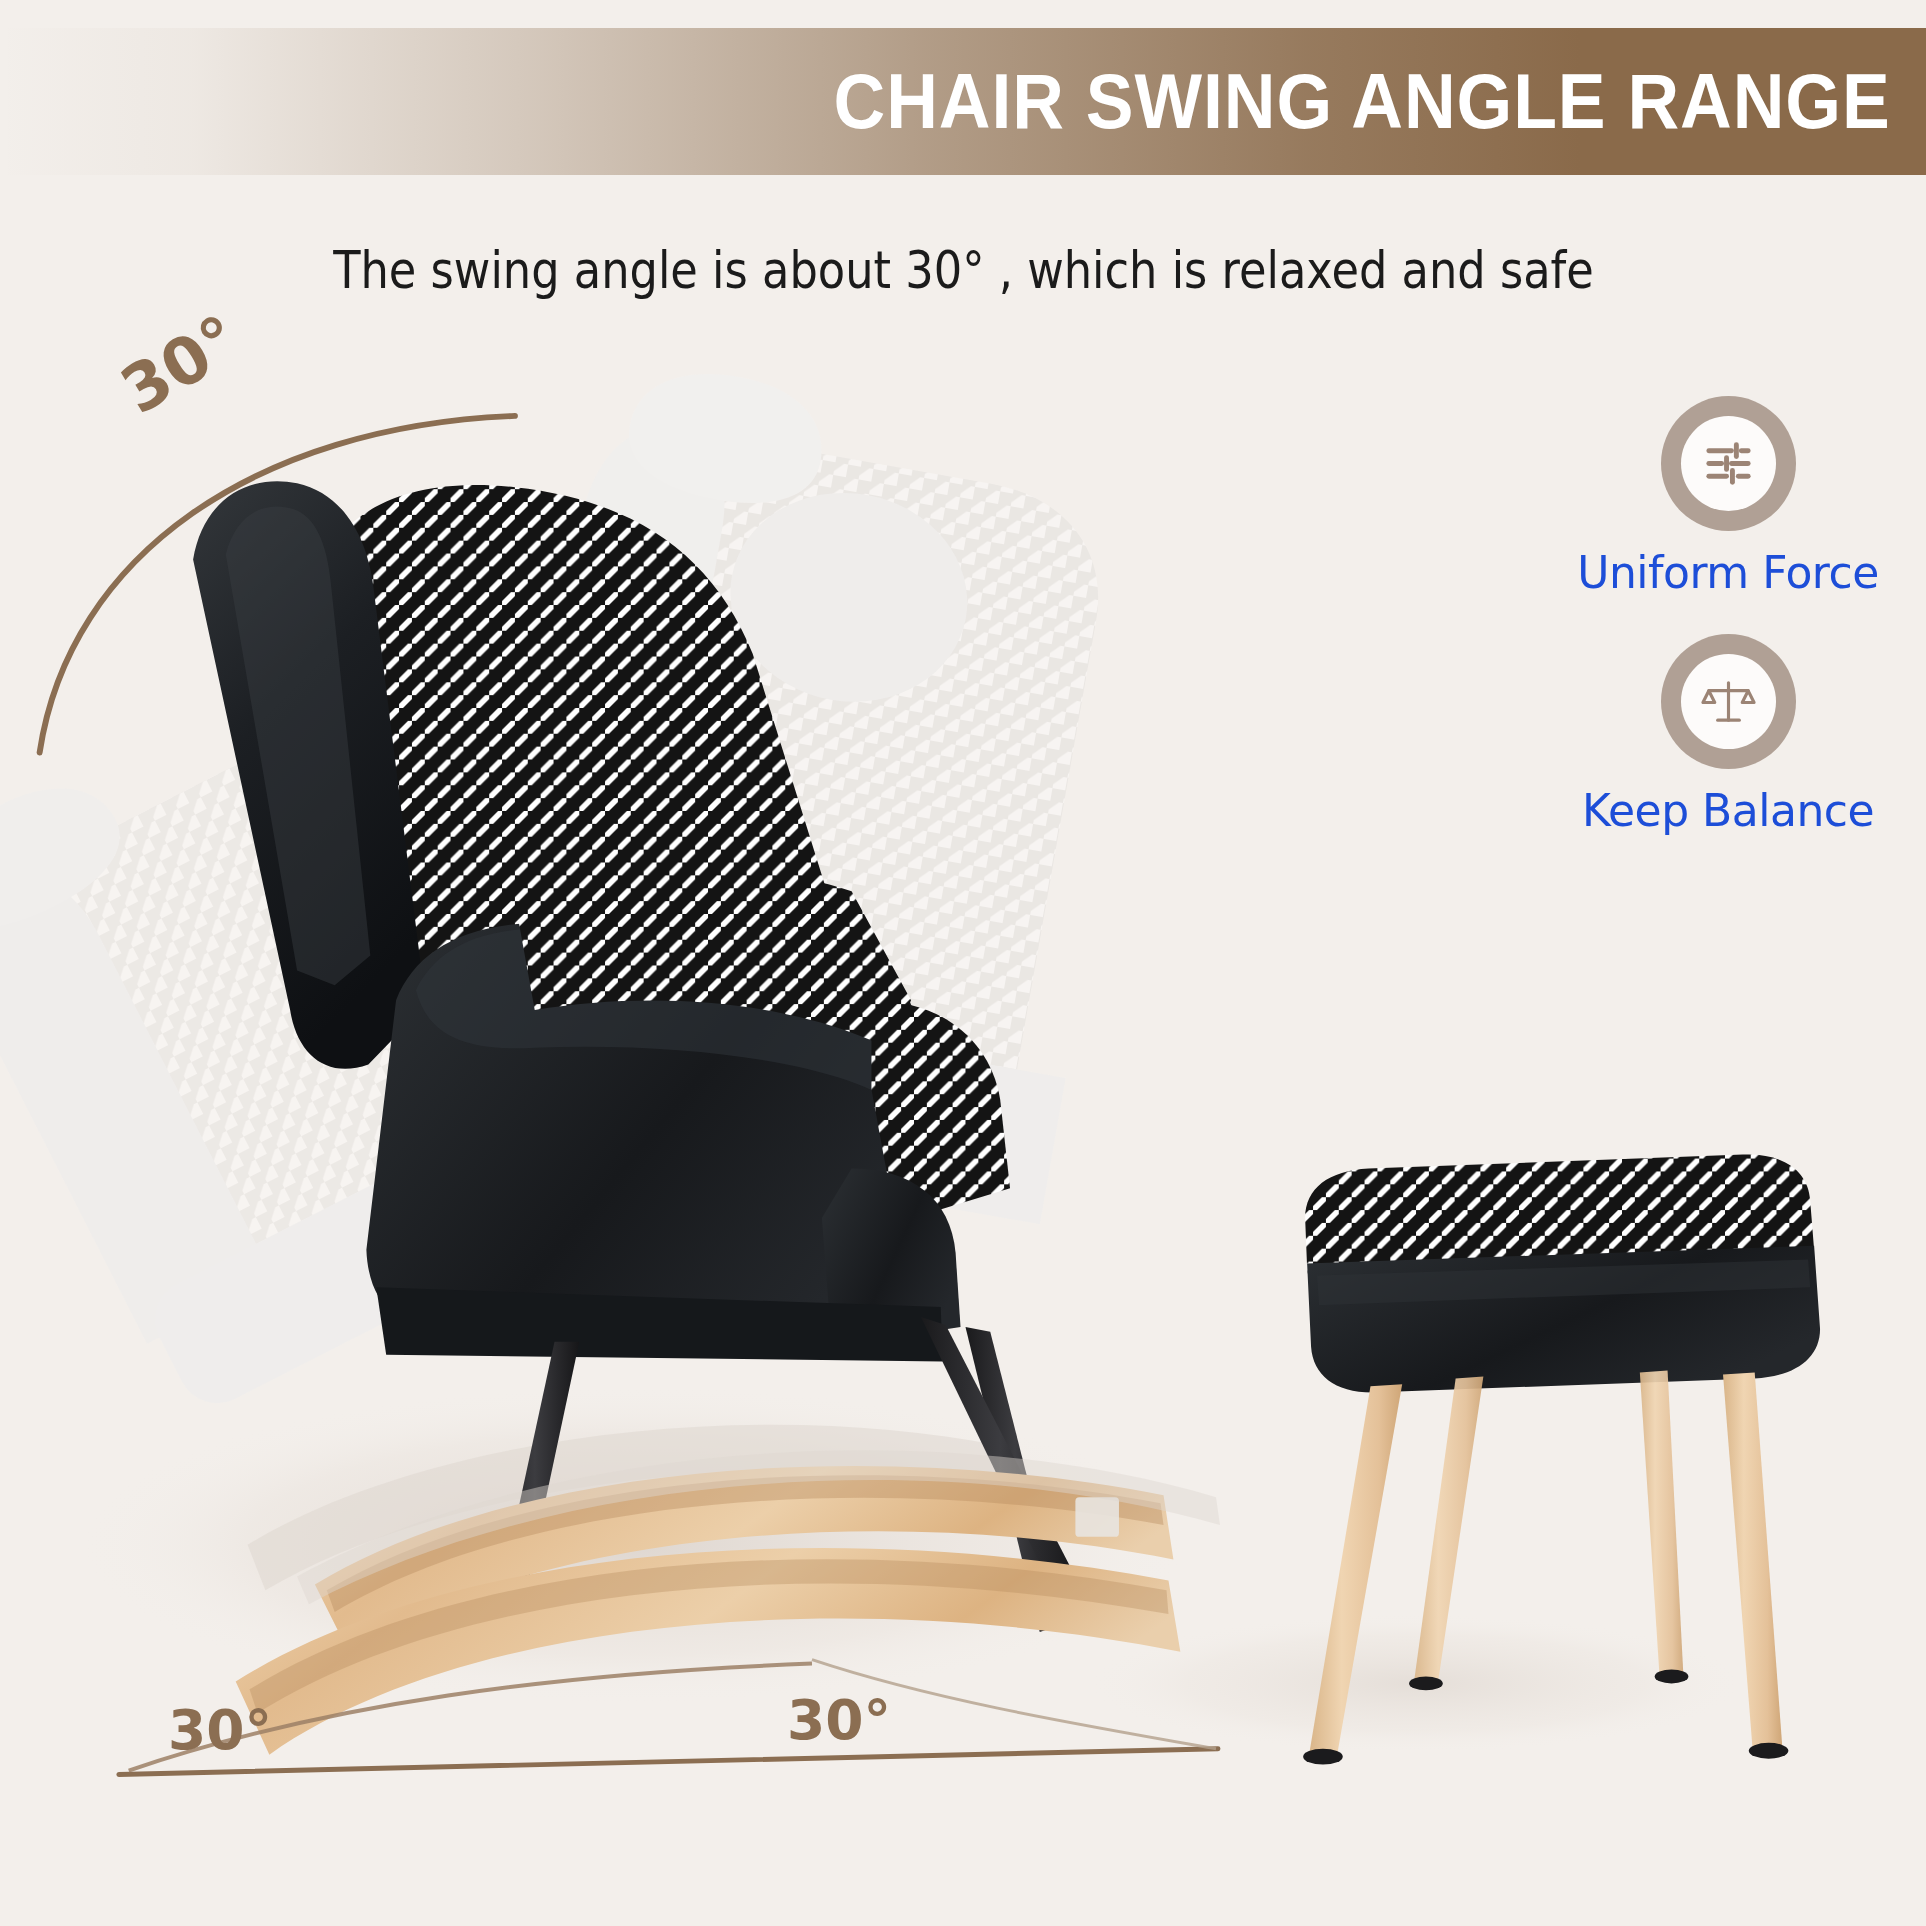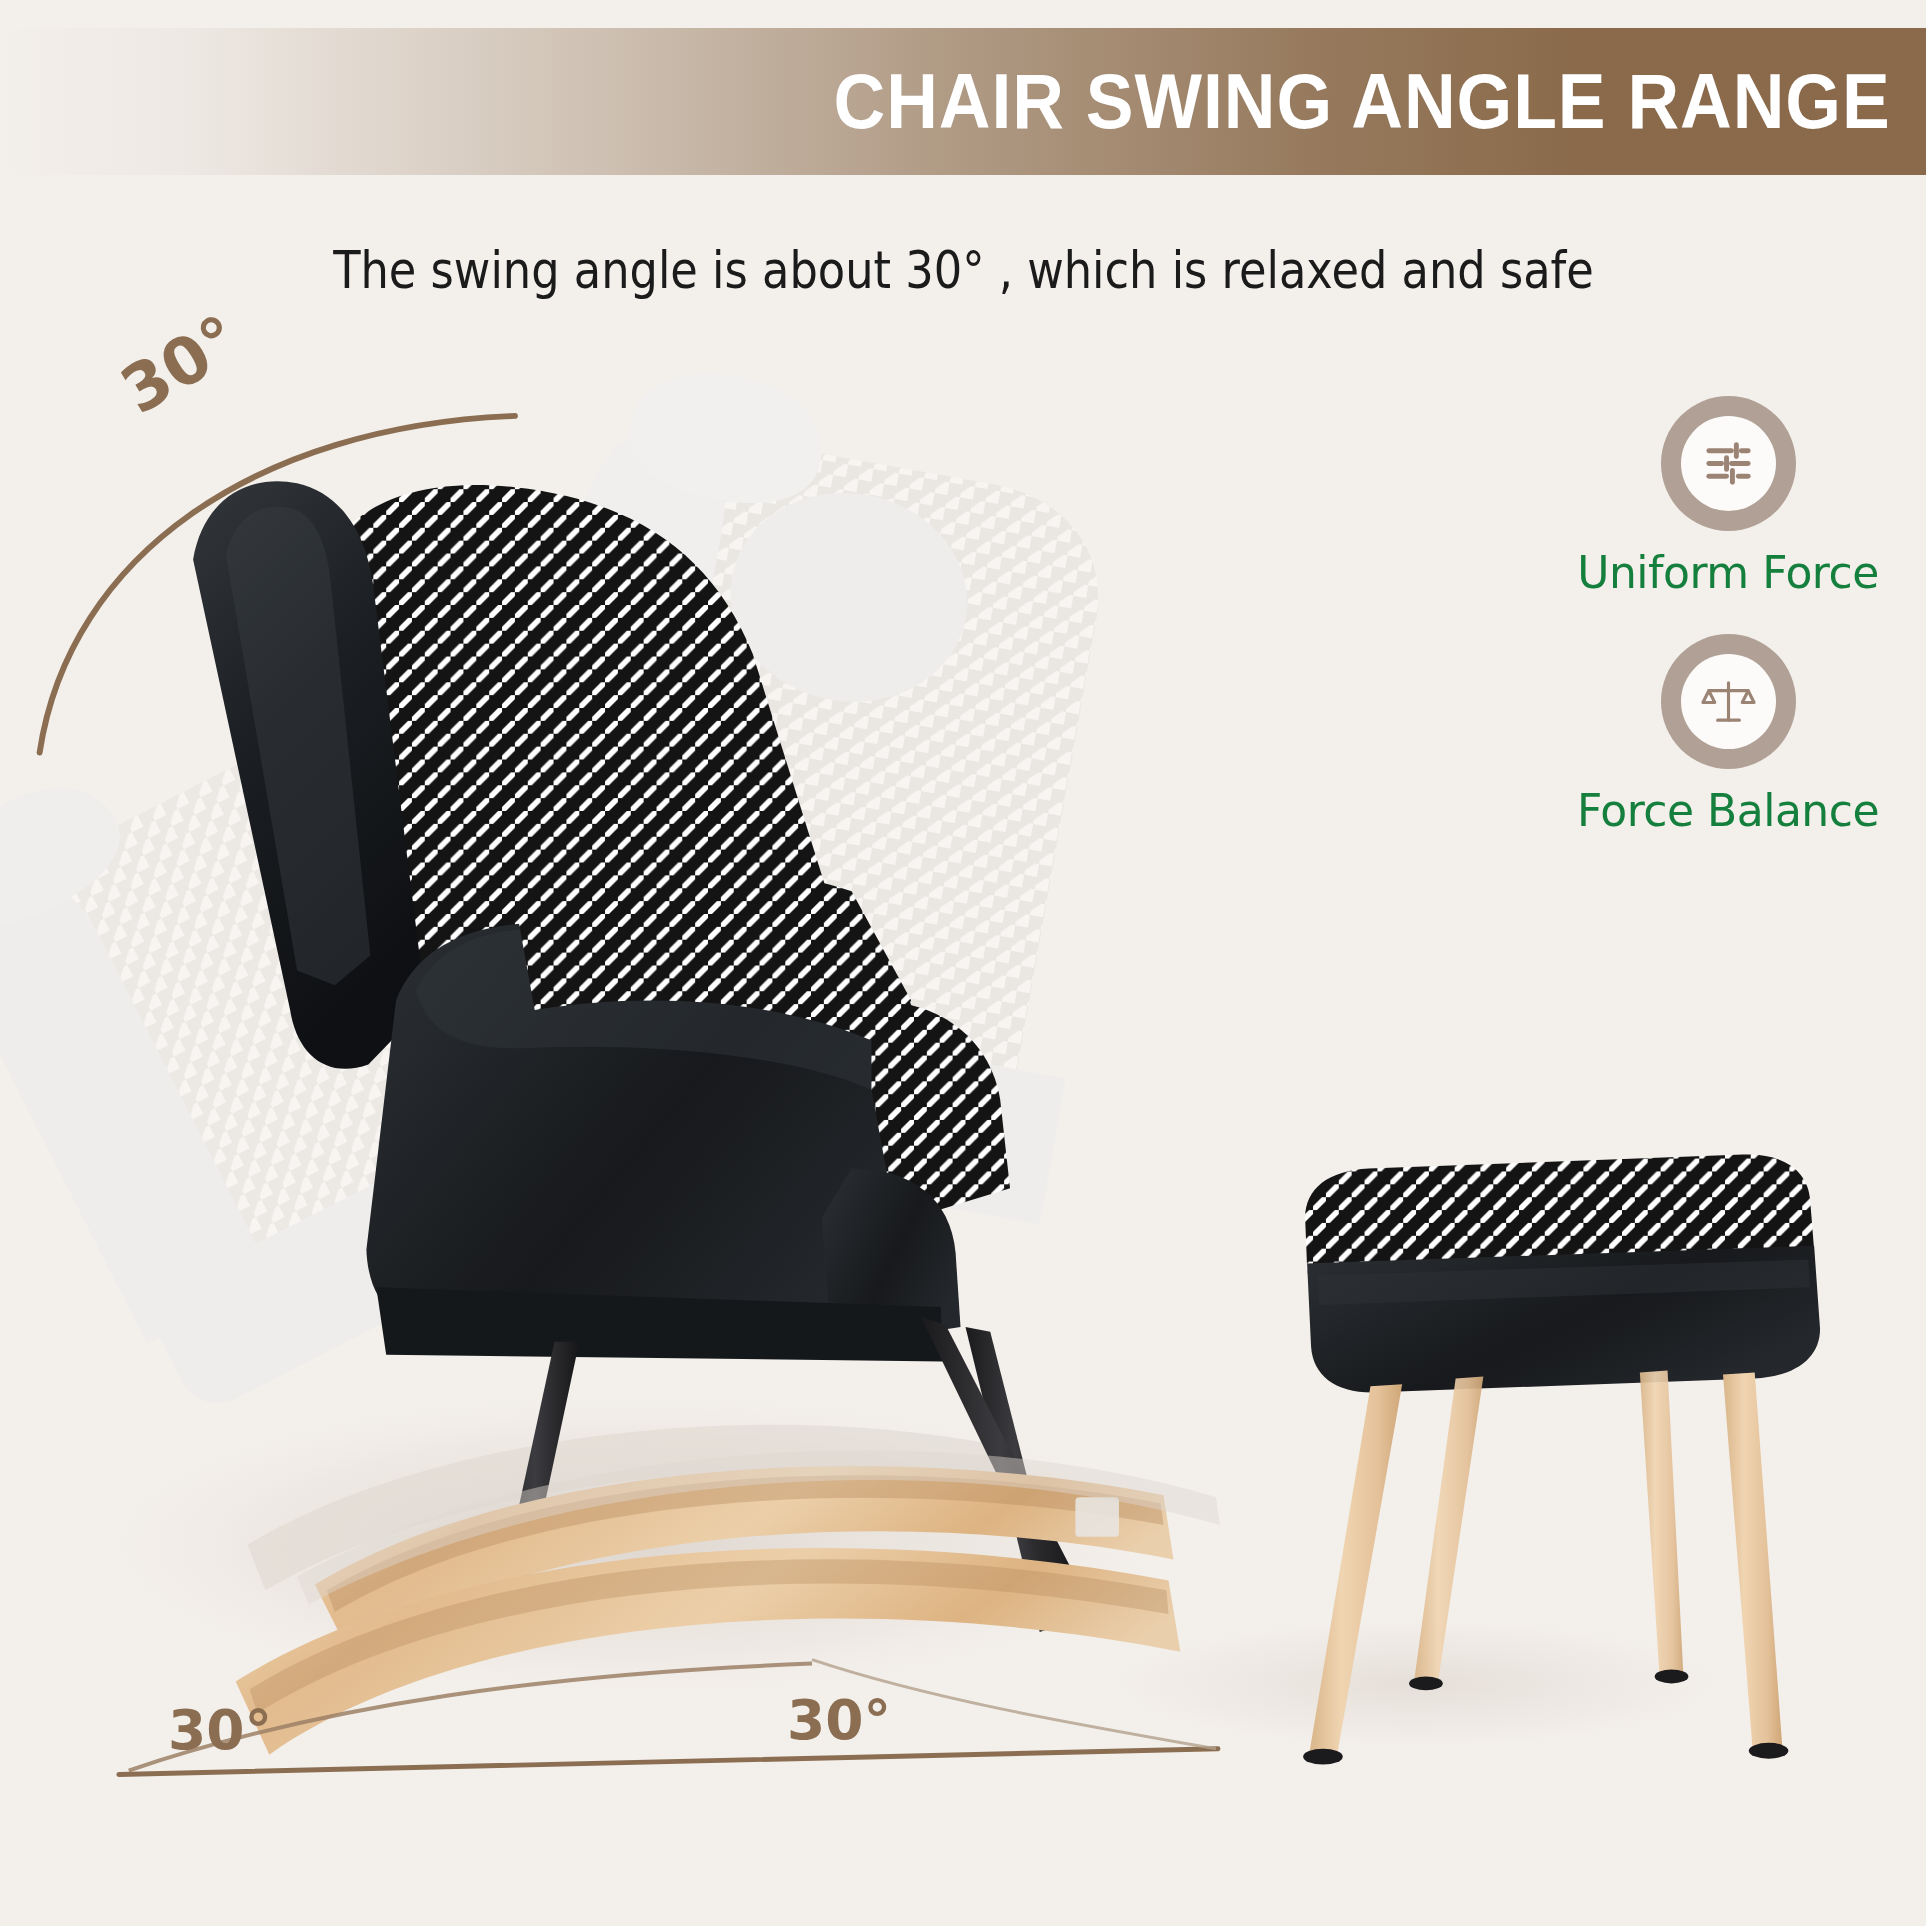--- a/index.html
+++ b/index.html
@@ -56,21 +56,21 @@
     background:#b0a095;
     display:flex;align-items:center;justify-content:center;
   }
   .fcore{
     width:95px;height:95px;border-radius:50%;
     background:#fdfbfa;
     display:flex;align-items:center;justify-content:center;
   }
   .flabel{
     margin-top:16px;
-    font-size:44px;color:#15803d;
+    font-size:44px;color:#1d4ed8;
     font-family:"DejaVu Sans", sans-serif;
     white-space:nowrap;letter-spacing:-0.5px;
   }
 
   
   .ang{
     position:absolute;color:#8b6e52;font-weight:bold;
     font-family:"DejaVu Sans", sans-serif;
   }
   .ang-top{left:119px;top:327px;font-size:65px;transform:rotate(-31deg);}
@@ -288,19 +288,19 @@
             <g fill="none" stroke="#9c8475" stroke-width="3.2" stroke-linecap="round" stroke-linejoin="round">
               <line x1="29" y1="10" x2="29" y2="48"></line>
               <line x1="9" y1="18" x2="49" y2="18"></line>
               <line x1="18" y1="48" x2="40" y2="48"></line>
               <path d="M3,30 L15,30 L9,18 Z"></path>
               <path d="M43,30 L55,30 L49,18 Z"></path>
             </g>
           </svg>
         </div>
       </div>
-      <div class="flabel">Force Balance</div>
+      <div class="flabel">Keep Balance</div>
     </div>
 
   </div>
 
 </div>
 
 
 </body></html>

